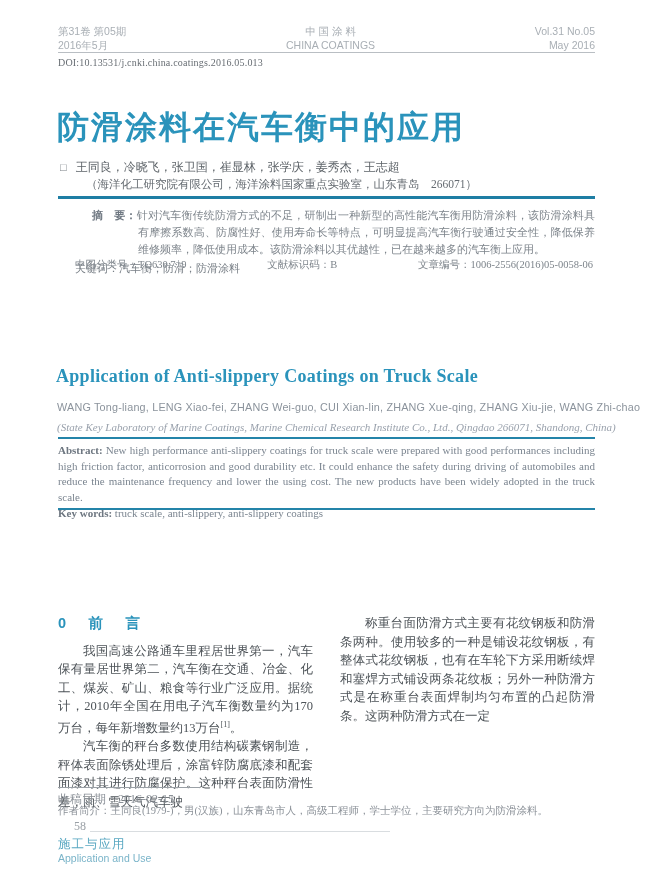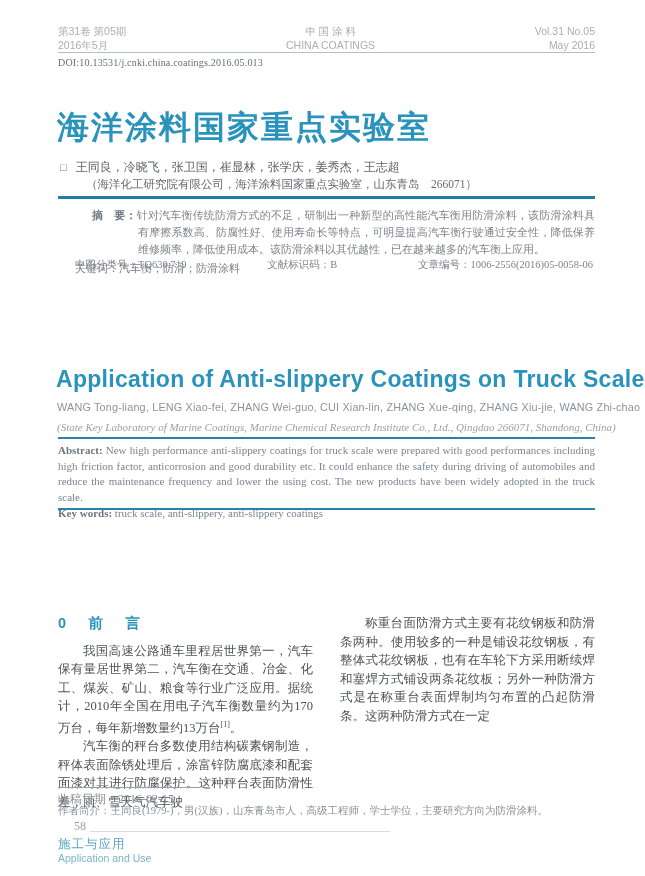--- a/index.html
+++ b/index.html
@@ -56,22 +56,22 @@
   .cn-abs .kw-line { margin-left: 17px; margin-top: 2px; color: #787f86; }
   .clc-row {
     position: absolute; left: 58px; right: 52px; top: 258px;
     display: flex; justify-content: space-between;
     font-size: 10.5px; color: #7d848b; padding-left: 17px;
   }
 
   
   .en-title {
     position: absolute; left: 56px; top: 366px;
-    font-family: Liberation Sans, sans-serif;
-    font-weight: bold; font-size: 23px; letter-spacing: 0.3px;
+    font-family: Liberation Serif, serif;
+    font-weight: bold; font-size: 18px; letter-spacing: 0.3px;
     color: #2a93bb;
   }
   .en-authors {
     position: absolute; left: 57px; top: 401px;
     font-family: "Liberation Sans", sans-serif;
     font-size: 10.8px; color: #8b939c; letter-spacing: 0.2px;
   }
   .en-affil {
     position: absolute; left: 57px; top: 421px;
     font-style: italic; font-size: 11px; color: #99a1ac;
@@ -142,21 +142,21 @@
       <div>CHINA COATINGS</div>
     </div>
     <div class="col-r">
       <div>Vol.31  No.05</div>
       <div>May  2016</div>
     </div>
   </div>
   <div class="jheader-rule"></div>
   <div class="doi-line">DOI:10.13531/j.cnki.china.coatings.2016.05.013</div>
 
-  <h1 class="cn-title">海洋涂料国家重点实验室</h1>
+  <h1 class="cn-title">防滑涂料在汽车衡中的应用</h1>
   <div class="cn-authors">
     <span class="marker">□</span><span>王同良，冷晓飞，张卫国，崔显林，张学庆，姜秀杰，王志超</span>
   </div>
   <div class="cn-affil">（海洋化工研究院有限公司，海洋涂料国家重点实验室，山东青岛　266071）</div>
   <div class="rule-teal-thick r1"></div>
 
   <div class="cn-abs">
     <p class="hang"><b>摘　要：</b><span>针对汽车衡传统防滑方式的不足，研制出一种新型的高性能汽车衡用防滑涂料，该防滑涂料具有摩擦系数高、防腐性好、使用寿命长等特点，可明显提高汽车衡行驶通过安全性，降低保养维修频率，降低使用成本。该防滑涂料以其优越性，已在越来越多的汽车衡上应用。</span></p>
     <p class="kw-line"><span>关键词：</span><span>汽车衡；防滑；防滑涂料</span></p>
   </div>

